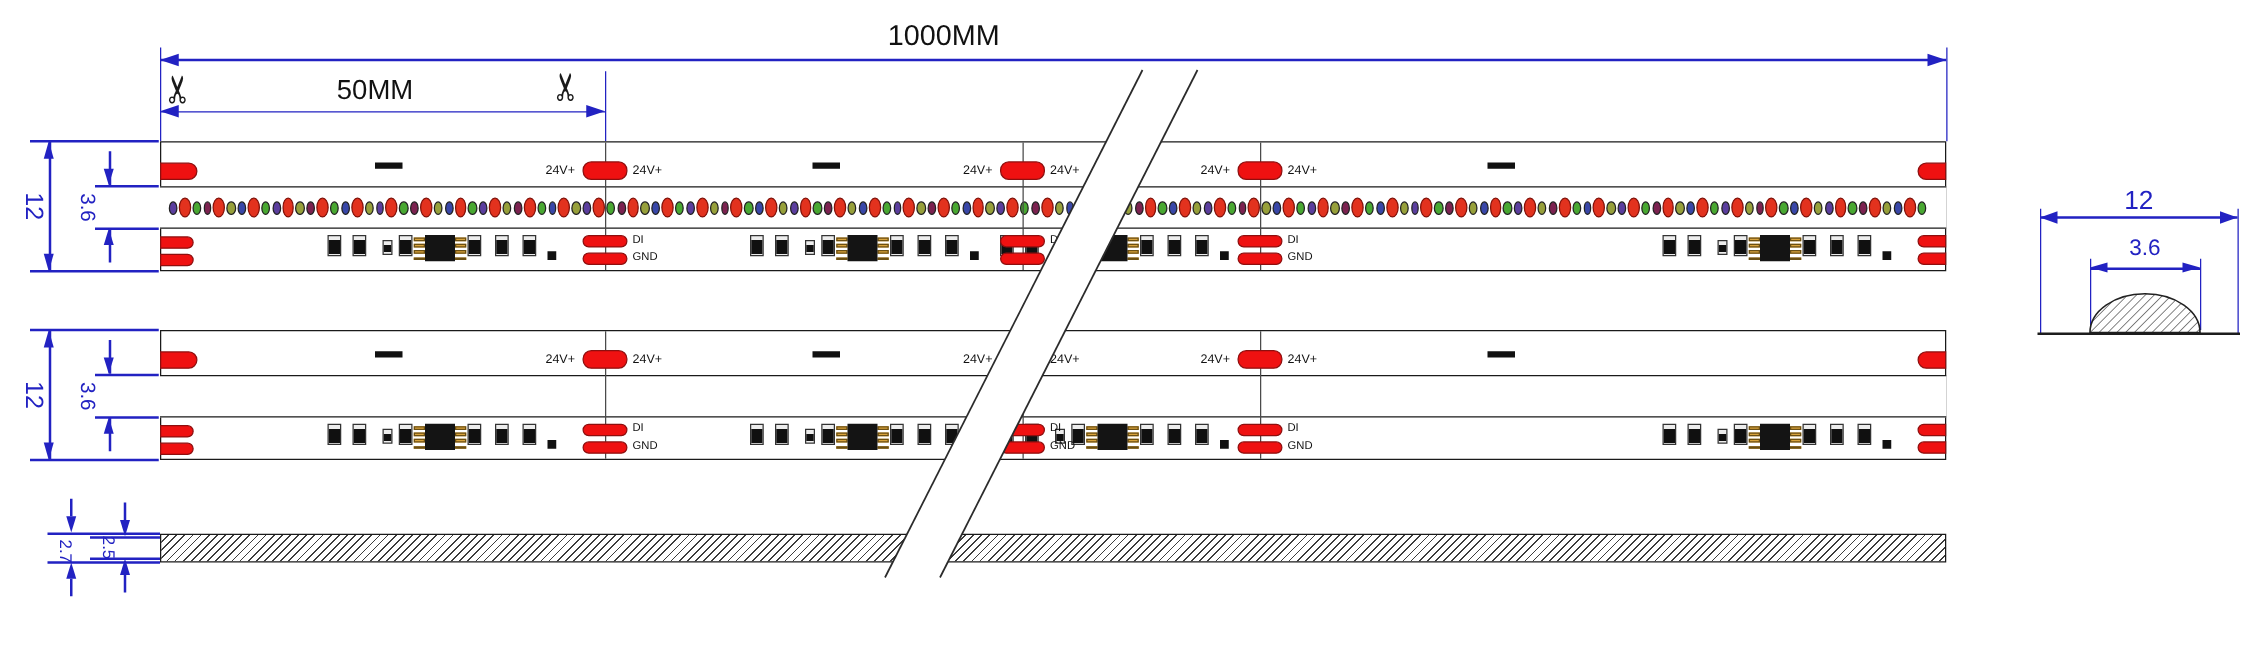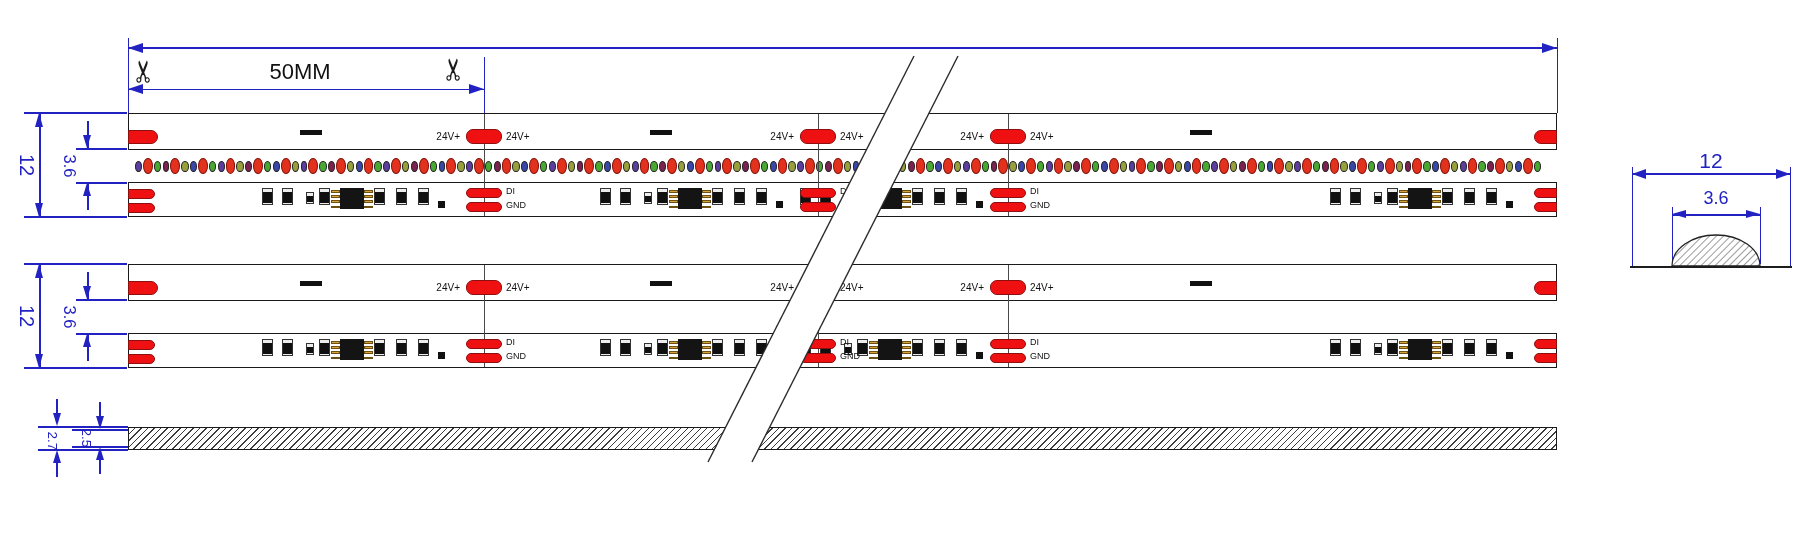--- a/index.html
+++ b/index.html
@@ -563,20 +563,21 @@
     <div class="lbl" style="position: absolute; left: 840px; top: 338px; font-size: 9px; color: rgb(17, 17, 17); white-space: nowrap; line-height: 1.1; z-index: 3;">DI</div>
     <div style="position: absolute; left: 800px; top: 353px; width: 36px; height: 10px; background: rgb(239, 17, 17); border: 1px solid rgb(142, 15, 15); box-sizing: border-box; border-radius: 5px; z-index: 3;"></div>
     <div class="lbl" style="position: absolute; left: 840px; top: 352px; font-size: 9px; color: rgb(17, 17, 17); white-space: nowrap; line-height: 1.1; z-index: 3;">GND</div>
     <div style="position: absolute; left: 990px; top: 339px; width: 36px; height: 10px; background: rgb(239, 17, 17); border: 1px solid rgb(142, 15, 15); box-sizing: border-box; border-radius: 5px; z-index: 3;"></div>
     <div class="lbl" style="position: absolute; left: 1030px; top: 338px; font-size: 9px; color: rgb(17, 17, 17); white-space: nowrap; line-height: 1.1; z-index: 3;">DI</div>
     <div style="position: absolute; left: 990px; top: 353px; width: 36px; height: 10px; background: rgb(239, 17, 17); border: 1px solid rgb(142, 15, 15); box-sizing: border-box; border-radius: 5px; z-index: 3;"></div>
     <div class="lbl" style="position: absolute; left: 1030px; top: 352px; font-size: 9px; color: rgb(17, 17, 17); white-space: nowrap; line-height: 1.1; z-index: 3;">GND</div>
     <div style="position: absolute; left: 1534px; top: 339px; width: 23px; height: 10px; background: rgb(239, 17, 17); border: 1px solid rgb(142, 15, 15); box-sizing: border-box; border-radius: 5px 0px 0px 5px; z-index: 3;"></div>
     <div style="position: absolute; left: 1534px; top: 353px; width: 23px; height: 10px; background: rgb(239, 17, 17); border: 1px solid rgb(142, 15, 15); box-sizing: border-box; border-radius: 5px 0px 0px 5px; z-index: 3;"></div>
     <div class="hatch" style="position: absolute; left: 128px; top: 427px; width: 1429px; height: 23px; border: 1px solid rgb(26, 26, 26); box-sizing: border-box; z-index: 1;"></div>
+    <div class="lbl" style="position: absolute; left: 655px; top: 16px; font-size: 23px; color: rgb(17, 17, 17); white-space: nowrap; line-height: 1.1; width: 200px; text-align: center;">1000MM</div>
     <div style="position: absolute; left: 128px; top: 47.3px; width: 1429px; height: 1.3px; background: rgb(34, 34, 194); z-index: 2;"></div>
     <div style="position: absolute; left: 128px; top: 42.5px; width: 0px; height: 0px; border-top: 5.2px solid transparent; border-bottom: 5.2px solid transparent; border-right: 15px solid rgb(34, 34, 194);"></div>
     <div style="position: absolute; left: 1542px; top: 42.5px; width: 0px; height: 0px; border-top: 5.2px solid transparent; border-bottom: 5.2px solid transparent; border-left: 15px solid rgb(34, 34, 194);"></div>
     <div style="position: absolute; left: 127.5px; top: 38px; width: 1.2px; height: 75px; background: rgb(34, 34, 194);"></div>
     <div style="position: absolute; left: 1556.5px; top: 38px; width: 1.2px; height: 75px; background: rgb(34, 34, 194);"></div>
     <div class="lbl" style="position: absolute; left: 225px; top: 60px; font-size: 22px; color: rgb(17, 17, 17); white-space: nowrap; line-height: 1.1; width: 150px; text-align: center;">50MM</div>
     <div style="position: absolute; left: 128px; top: 89px; width: 356px; height: 1.3px; background: rgb(34, 34, 194); z-index: 2;"></div>
     <div style="position: absolute; left: 128px; top: 84.2px; width: 0px; height: 0px; border-top: 5.2px solid transparent; border-bottom: 5.2px solid transparent; border-right: 15px solid rgb(34, 34, 194);"></div>
     <div style="position: absolute; left: 469px; top: 84.2px; width: 0px; height: 0px; border-top: 5.2px solid transparent; border-bottom: 5.2px solid transparent; border-left: 15px solid rgb(34, 34, 194);"></div>
     <div style="position: absolute; left: 483.5px; top: 57px; width: 1.2px; height: 56px; background: rgb(34, 34, 194);"></div>

